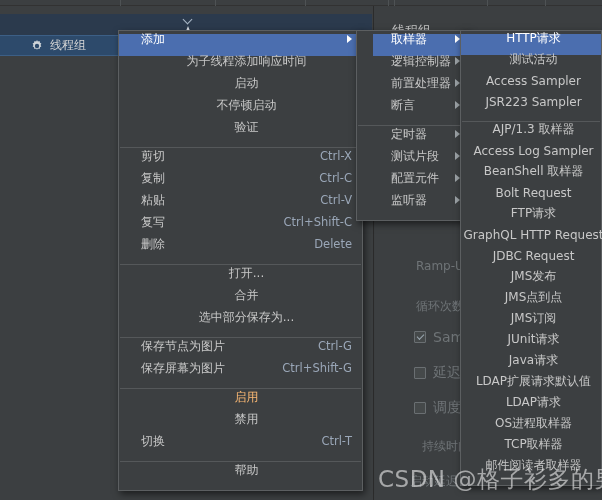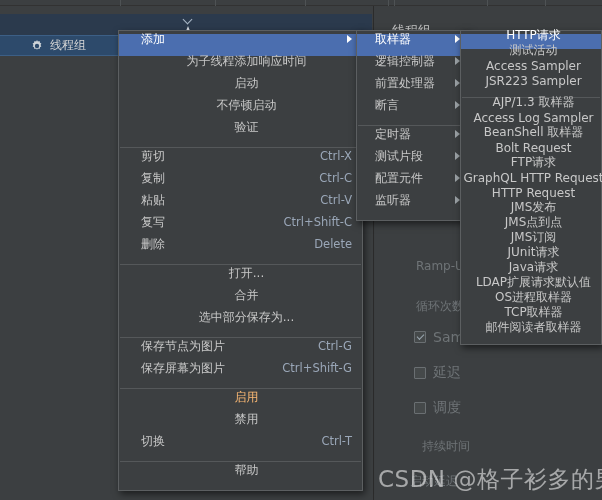--- a/index.html
+++ b/index.html
@@ -101,22 +101,22 @@
     margin-left: auto; width: 0; height: 0;
     border-left: 5px solid #9aa0a4; border-top: 4px solid transparent; border-bottom: 4px solid transparent;
   }
   .mi.sel .arrow { border-left-color: #ffffff; }
   .msep { height: 1px; margin: 3px 1px; background: #55585a; }
 
   #menu-main   { left: 118px; top: 30px;  width: 245px; }
   #menu-add    { left: 356px; top: 30px;  width: 113px; }
   #menu-sampler{ left: 460px; top: 30px;  width: 142px; }
 
-  #menu-add .mi    { padding-left: 18px; padding-right: 8px; }
-  #menu-sampler .mi{ padding-left: 13px; padding-right: 8px; height: 15px; }
+  #menu-add .mi    { padding-left: 18px; padding-right: 8px; margin-left: 16px; }
+  #menu-sampler .mi{ padding-left: 13px; padding-right: 8px; height: 21px; }
 
   
   .watermark {
     position: absolute; left: 378px; top: 464px;
     font-size: 23px; color: rgba(255,255,255,0.55);
     white-space: nowrap; z-index: 40; pointer-events: none;
     letter-spacing: 0.5px;
   }
 </style>
 </head>
@@ -326,41 +326,44 @@
       <div class="mi">
         <span class="mlabel">Bolt Request</span>
       </div>
       <div class="mi">
         <span class="mlabel">FTP请求</span>
       </div>
       <div class="mi">
         <span class="mlabel">GraphQL HTTP Request</span>
       </div>
       <div class="mi">
-        <span class="mlabel">HTTP Request</span>
+        <span class="mlabel">JDBC Request</span>
       </div>
       <div class="mi">
         <span class="mlabel">JMS发布</span>
       </div>
       <div class="mi">
         <span class="mlabel">JMS点到点</span>
       </div>
       <div class="mi">
         <span class="mlabel">JMS订阅</span>
       </div>
       <div class="mi">
         <span class="mlabel">JUnit请求</span>
       </div>
       <div class="mi">
         <span class="mlabel">Java请求</span>
       </div>
       <div class="mi">
         <span class="mlabel">LDAP扩展请求默认值</span>
       </div>
       <div class="mi">
+        <span class="mlabel">LDAP请求</span>
+      </div>
+      <div class="mi">
         <span class="mlabel">OS进程取样器</span>
       </div>
       <div class="mi">
         <span class="mlabel">TCP取样器</span>
       </div>
       <div class="mi">
         <span class="mlabel">邮件阅读者取样器</span>
       </div>
     </div>
 

